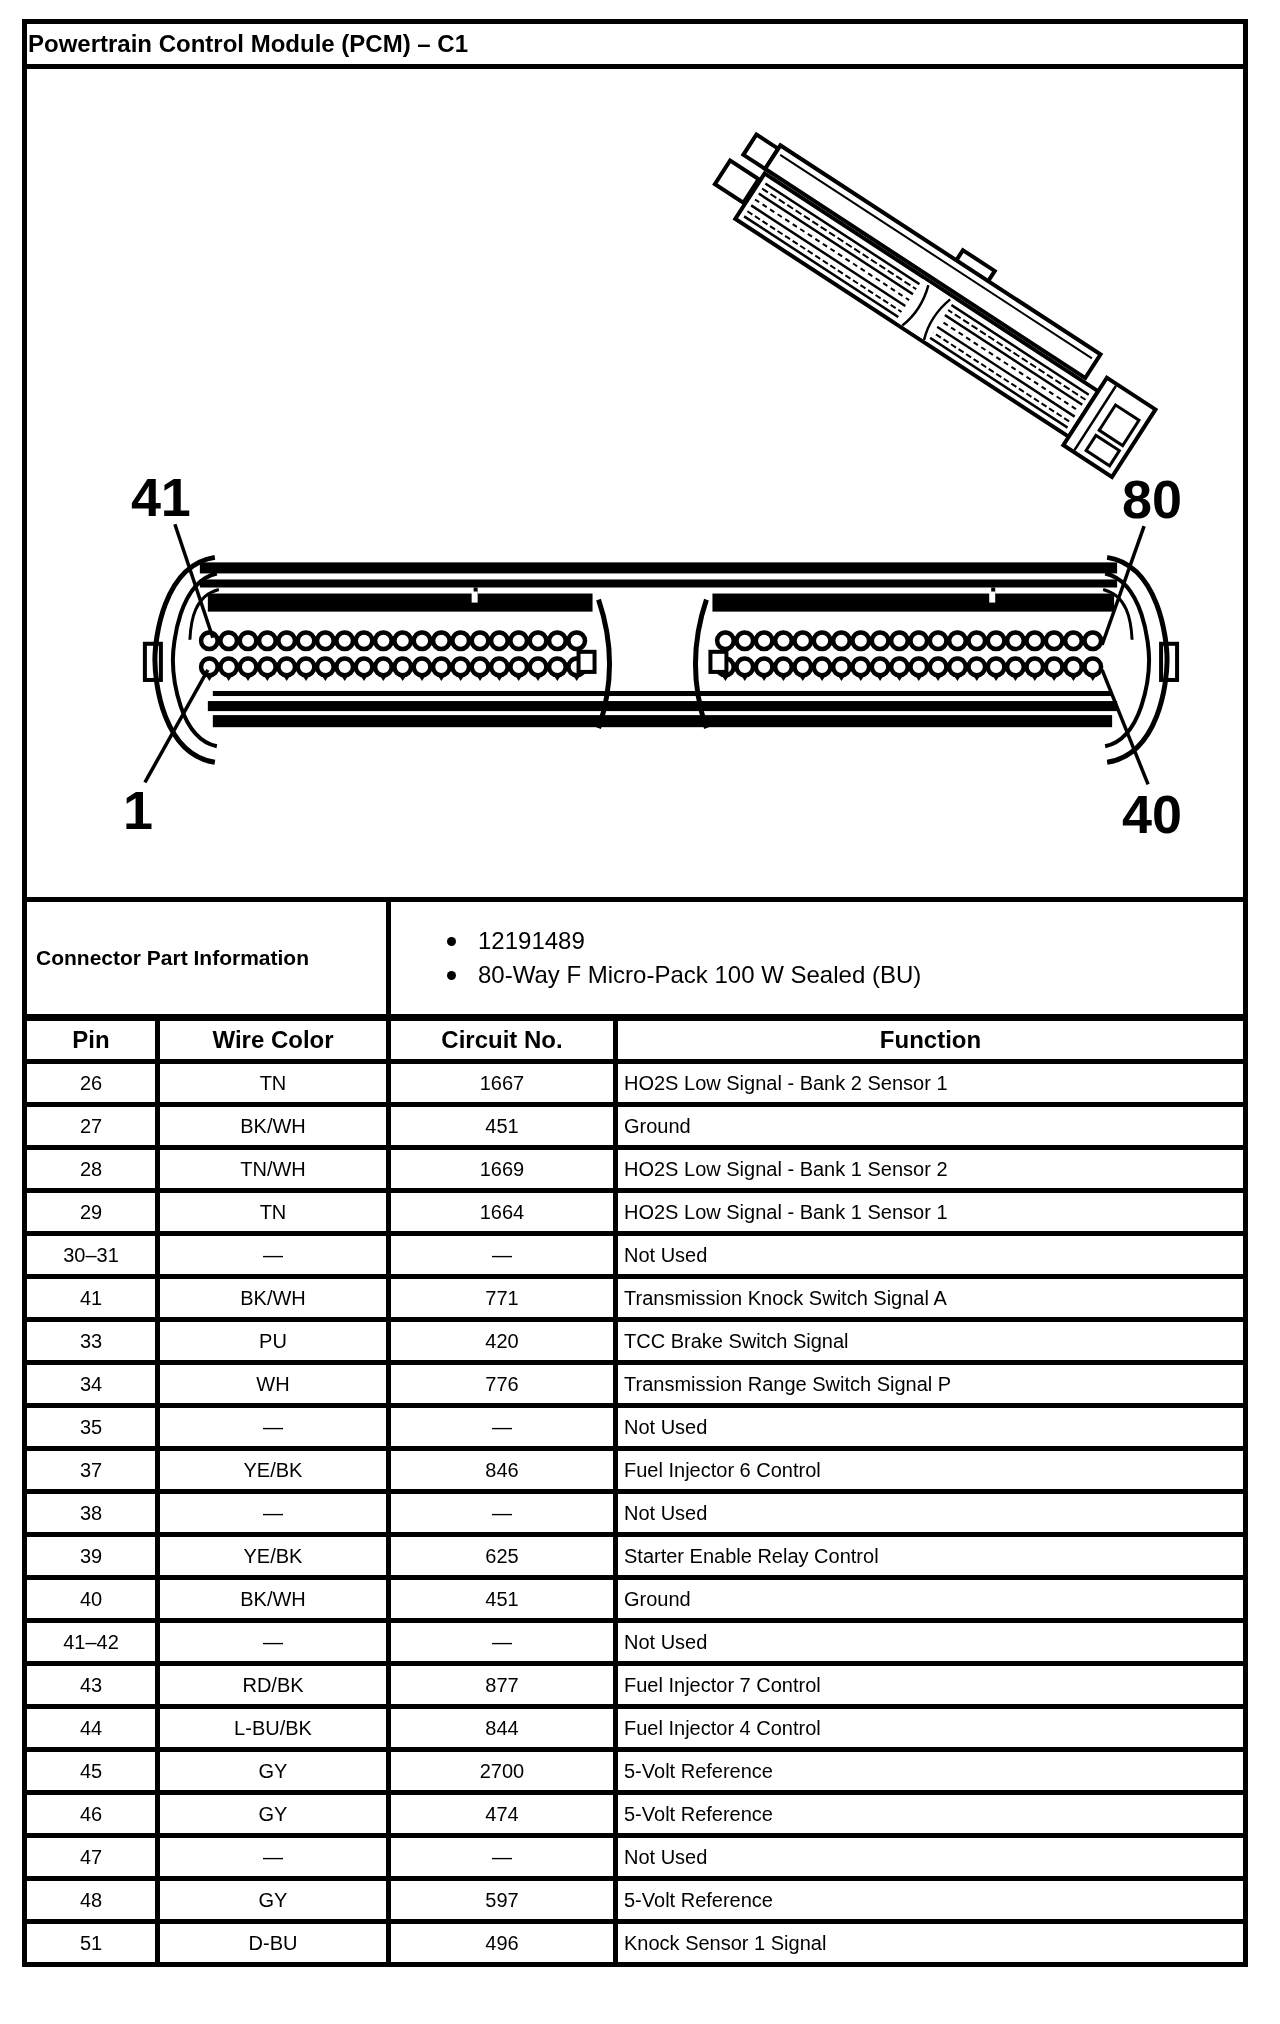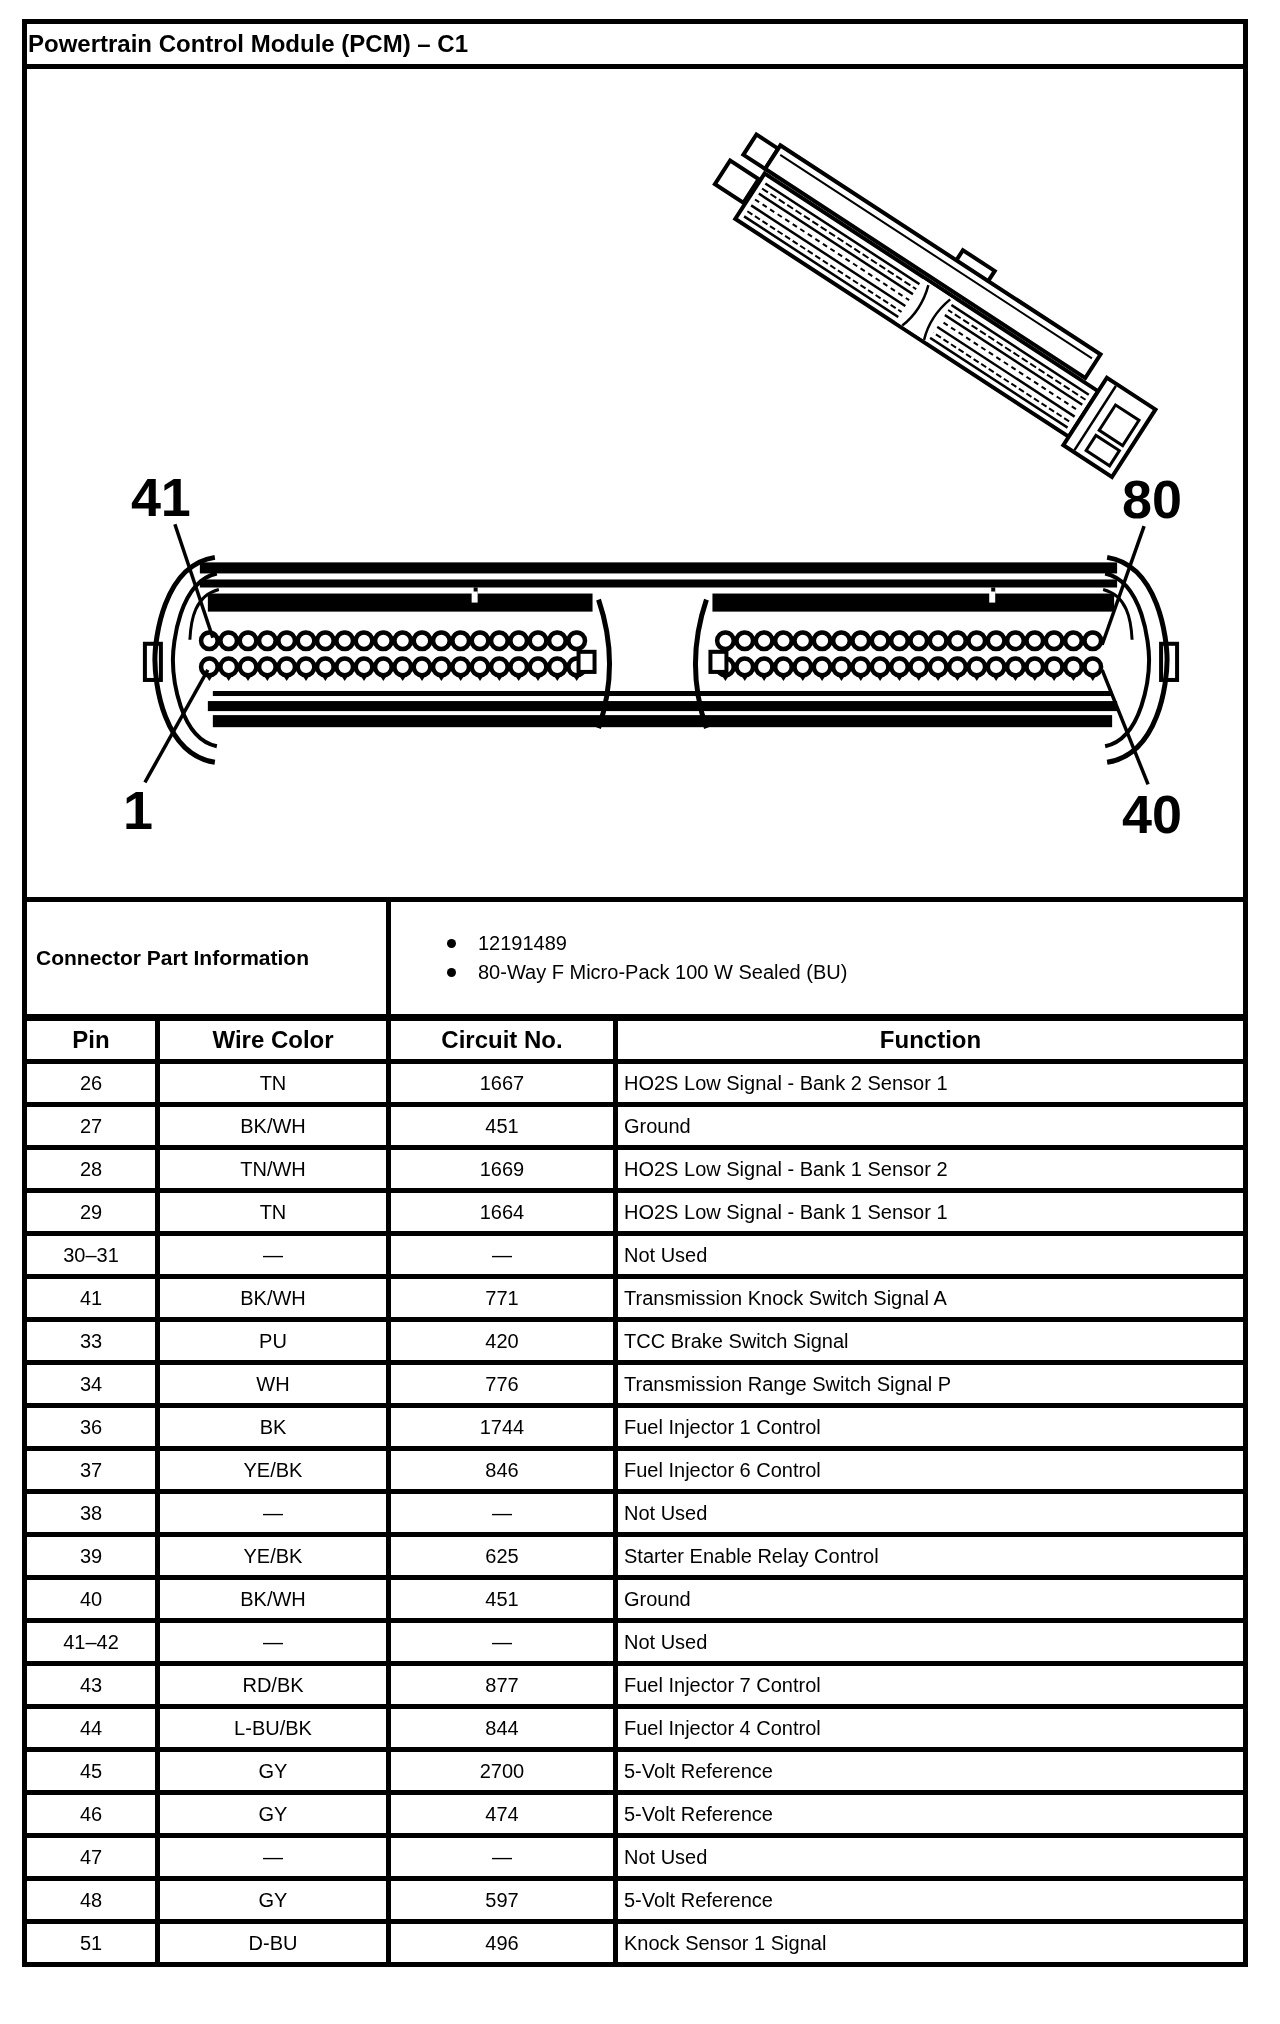--- a/index.html
+++ b/index.html
@@ -8,21 +8,21 @@
     font-family:"Liberation Sans", sans-serif;color:#000;
   }
   .sheet{position:absolute;left:22px;top:19px;}
   table.doc{border-collapse:collapse;table-layout:fixed;width:1221px;background:#fff;}
   table.doc td, table.doc th{border:5px solid #000;overflow:hidden;}
   .title-cell{height:38px;text-align:left;font-weight:bold;font-size:24px;vertical-align:middle;}
   .diagram-cell{height:828px;padding:0;position:relative;}
   .diagram-cell svg{position:absolute;inset:0;width:100%;height:100%;display:block;}
   .partinfo-label{height:112px;vertical-align:middle;font-weight:bold;font-size:21px;padding:0 4px 0 9px;}
   .partinfo-content{vertical-align:middle;padding-left:56px;}
-  .bullet-line{display:flex;align-items:center;margin:6px 0;font-size:20px;}
+  .bullet-line{display:flex;align-items:center;margin:6px 0;font-size:24px;}
   .bullet-dot{width:9px;height:9px;border-radius:50%;background:#000;margin-right:22px;flex:none;}
   tr.head th{height:36px;font-size:24px;font-weight:bold;text-align:center;border-top-width:7px;}
   td.c{height:36px;font-size:20px;text-align:center;}
   td.f{height:36px;font-size:20px;text-align:left;padding-left:6px;}
   
   .k{fill:#000;stroke:none;}
   .o{fill:#fff;stroke:#000;}
   .ln{fill:none;stroke:#000;}
   .pin-num{font-family:"Liberation Sans",sans-serif;font-weight:bold;font-size:54px;fill:#000;stroke:none;}
   .pins circle{fill:#fff;stroke:#000;stroke-width:4.5;}
@@ -310,24 +310,24 @@
           <td class="c">420</td>
           <td class="f">TCC Brake Switch Signal</td>
         </tr>
         <tr>
           <td class="c">34</td>
           <td class="c">WH</td>
           <td class="c">776</td>
           <td class="f">Transmission Range Switch Signal P</td>
         </tr>
         <tr>
-          <td class="c">36</td>
-          <td class="c">BK</td>
-          <td class="c">1744</td>
-          <td class="f">Fuel Injector 1 Control</td>
+          <td class="c">35</td>
+          <td class="c">—</td>
+          <td class="c">—</td>
+          <td class="f">Not Used</td>
         </tr>
         <tr>
           <td class="c">37</td>
           <td class="c">YE/BK</td>
           <td class="c">846</td>
           <td class="f">Fuel Injector 6 Control</td>
         </tr>
         <tr>
           <td class="c">38</td>
           <td class="c">—</td>

